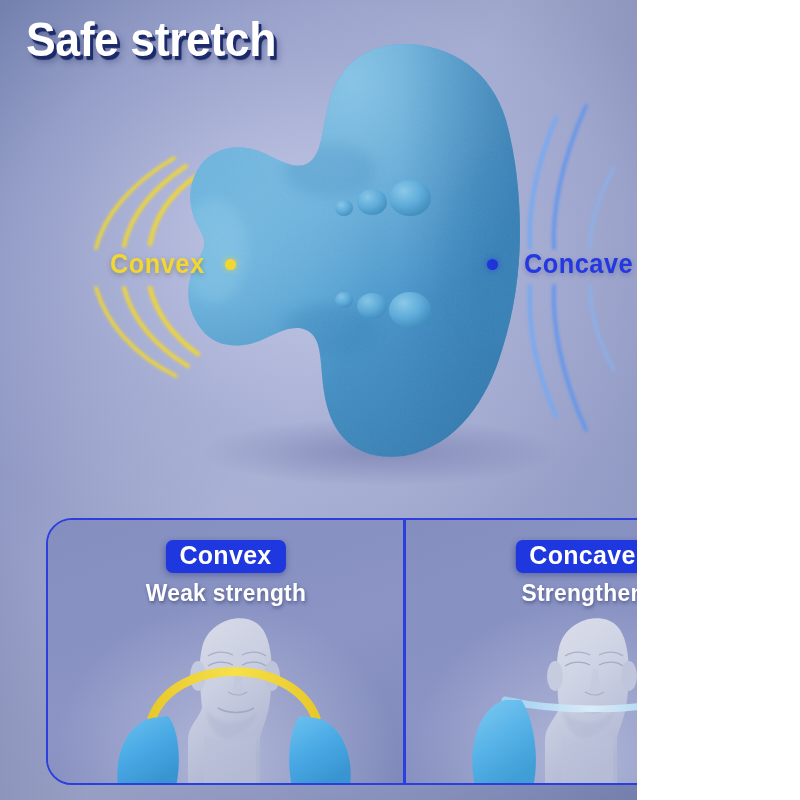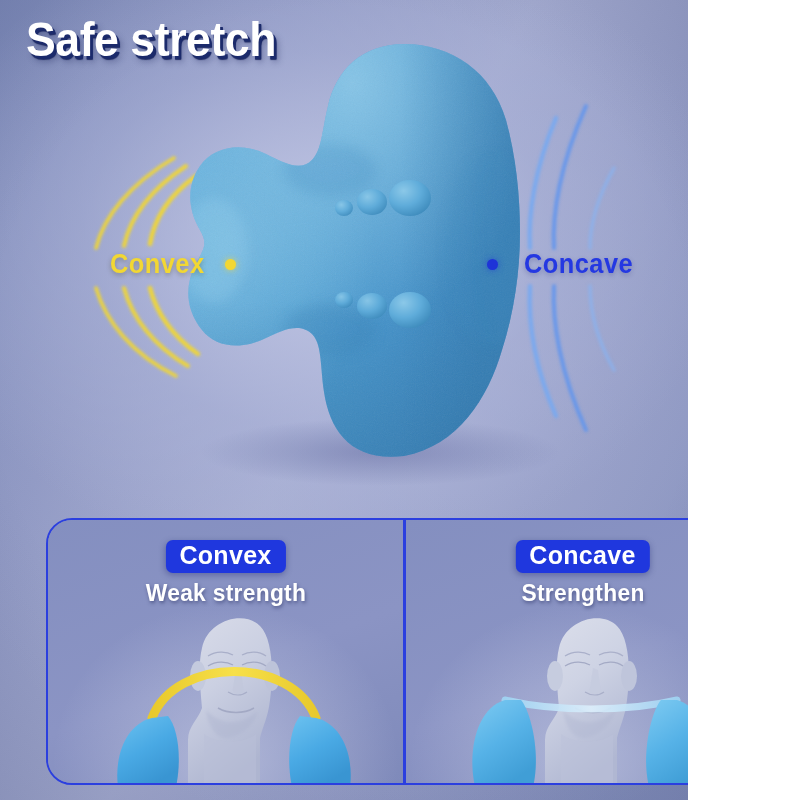--- a/index.html
+++ b/index.html
@@ -6,21 +6,21 @@
   * { margin:0; padding:0; box-sizing:border-box; }
   html,body {
     width:800px; height:800px;
     font-family:"Liberation Sans", sans-serif;
     overflow:hidden;
   }
 
   
   #poster {
     position:relative;
-    width:688px; height:800px;
+    width:637px; height:800px;
     background:
       radial-gradient(ellipse 520px 420px at 46% 30%, rgba(196,201,230,.92) 0%, rgba(170,178,216,.55) 45%, rgba(140,150,195,0) 78%),
       radial-gradient(ellipse 700px 620px at 60% 52%, rgba(186,192,224,.45) 0%, rgba(150,160,205,0) 70%),
       linear-gradient(118deg, #7A87B6 0%, #8E97C2 26%, #A2A9CE 48%, #8D96C1 72%, #7E8AB8 100%);
     overflow:hidden;
   }
   
   #poster::after{
     content:"";
     position:absolute; inset:0;

